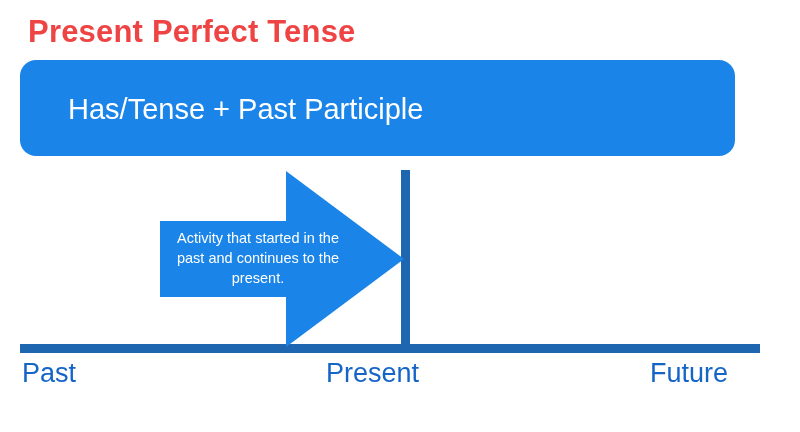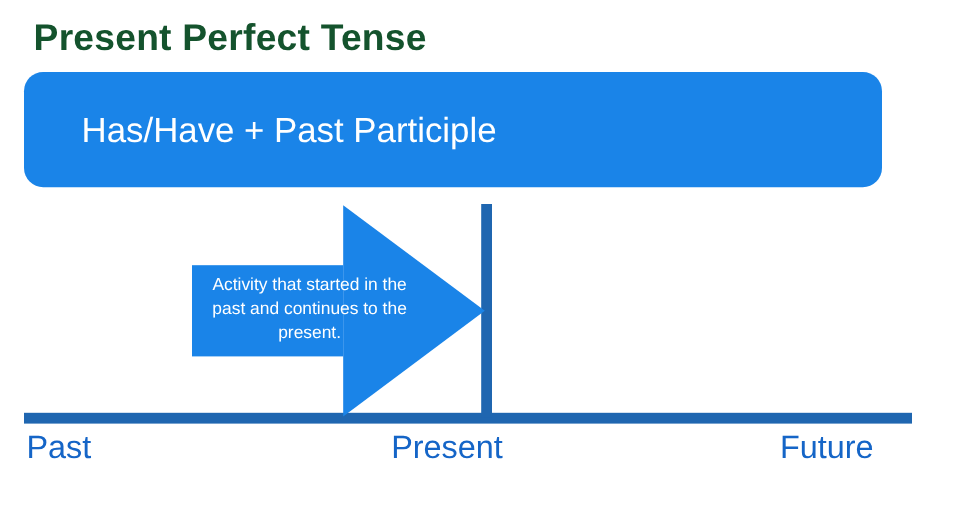--- a/index.html
+++ b/index.html
@@ -21,21 +21,21 @@
     box-sizing: border-box;
   }
 
   
   .title {
     position: absolute;
     left: 28px;
     top: 14px;
     font-size: 31px;
     font-weight: bold;
-    color: #14532d;
+    color: #ef4444;
     letter-spacing: 0.2px;
     white-space: nowrap;
   }
 
   
   .formula-box {
     position: absolute;
     left: 20px;
     top: 60px;
     width: 715px;
@@ -119,21 +119,21 @@
   .tl-future { left: 650px; }
 </style>
 </head>
 <body>
 
 <div class="slide">
 
   <div class="title">Present Perfect Tense</div>
 
   <div class="formula-box">
-    <div class="formula-text">Has/Have + Past Participle</div>
+    <div class="formula-text">Has/Tense + Past Participle</div>
   </div>
 
   <div class="timeline-axis"></div>
   <div class="present-tick"></div>
 
   <div class="arrow-body"></div>
   <div class="arrow-head"></div>
   <div class="arrow-label">Activity that started in the past and continues to the present.</div>
 
   <div class="tl-label tl-past">Past</div>

